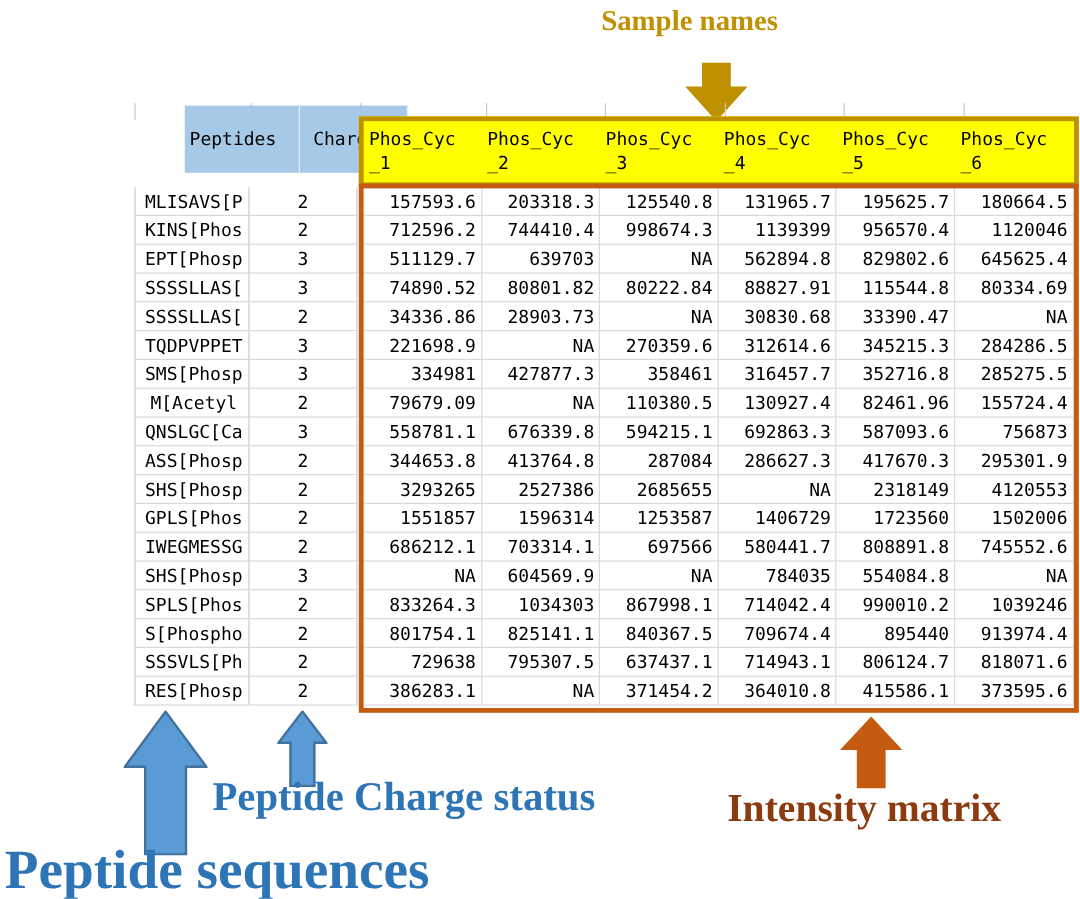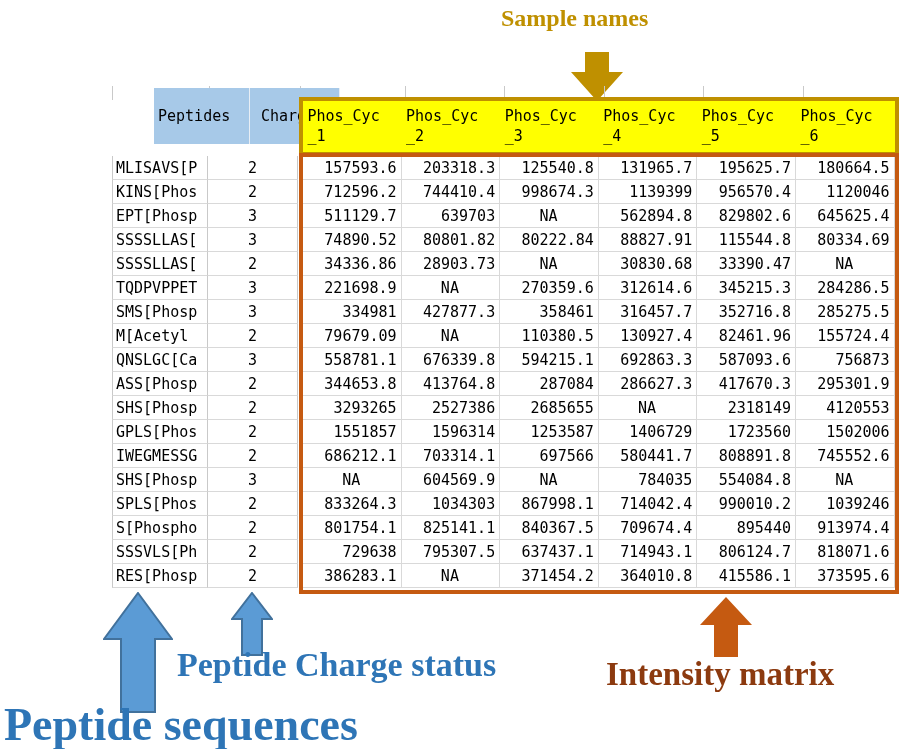--- a/index.html
+++ b/index.html
@@ -21,25 +21,25 @@
   .hdr-blue .cell{display:flex; align-items:center; border-right:1px solid #e8eef5;}
   .hdr-yellow{
     position:absolute; left:187px; top:11px; width:600px; height:59px;
     background:var(--sample-header-fill); border:4px solid var(--sample-header-border);
     box-sizing:border-box; display:flex;justify-content:flex-end;
   }
   .hdr-yellow .scol{width:98.6px; padding:5px 0 0 4px; box-sizing:border-box; line-height:20px;}
   .rows{position:absolute; left:0; top:70px; width:790px;}
   .row{display:flex; height:24px; line-height:24px;}
   .cell{box-sizing:border-box; overflow:hidden; white-space:nowrap;}
-  .c-pep{width:96px; border-left:1px solid #c9c9c9; border-right:1px solid #c9c9c9; border-bottom:1px solid #d9d9d9; padding-left:3px;}
+  .c-pep{width:96px; border-left:1px solid #c9c9c9; border-right:1px solid #c9c9c9; border-bottom:1px solid #d9d9d9; padding-left:3px;text-align:center;}
   .c-chg{width:90px; border-right:1px solid #c9c9c9; border-bottom:1px solid #d9d9d9; text-align:center;}
   .c-gap{width:5px;}
   .c-val{width:98.6px; border-right:1px solid #d9d9d9; border-bottom:1px solid #d9d9d9; text-align:right; padding-right:4px;}
-  .c-val.na{text-align:center; padding-left:3px;}
+  .c-val.na{text-align:right; padding-left:3px;}
   .matrix-border{
     position:absolute; left:187px; top:67px; width:600px; height:441px;
     border:4px solid var(--matrix-border); box-sizing:border-box; pointer-events:none;
   }
   .arrow{position:absolute;}
 </style>
 </head>
 <body>
 
 <div class="canvas">

